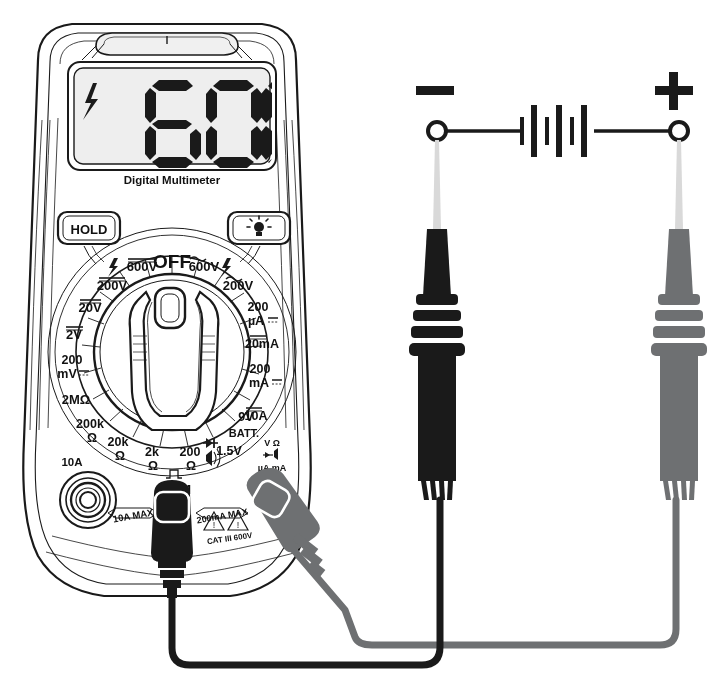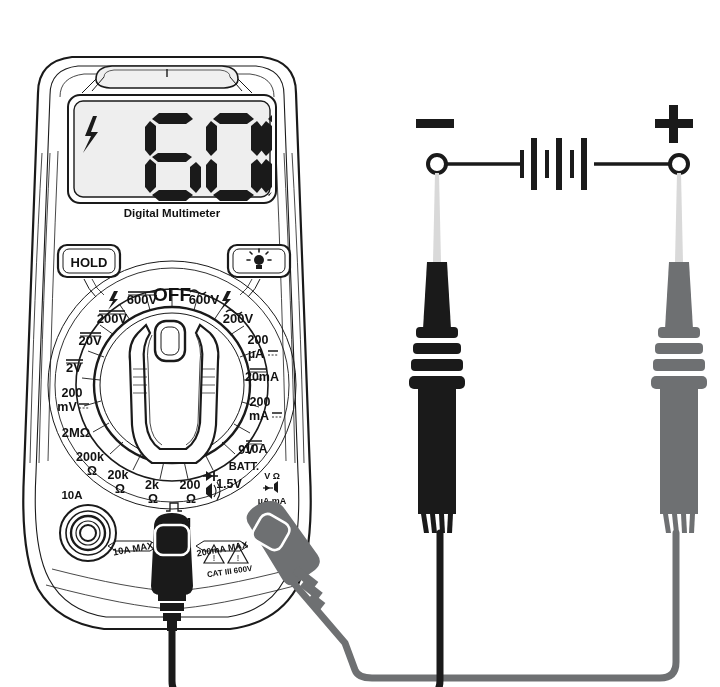--- a/index.html
+++ b/index.html
@@ -12,21 +12,20 @@
     height: 687px;
     position: relative;
     overflow: hidden;
     font-family: "Liberation Sans", sans-serif;
   }
   #stage {
     position: absolute;
     left: 0; top: 0;
     width: 720px;
     height: 649px;
-    margin-top: 33px;
   }
   svg { display: block; }
   text { font-family: "Liberation Sans", sans-serif; }
   .lbl {
     font-weight: bold;
     fill: #111111;
   }
 </style>
 </head>
 <body>

